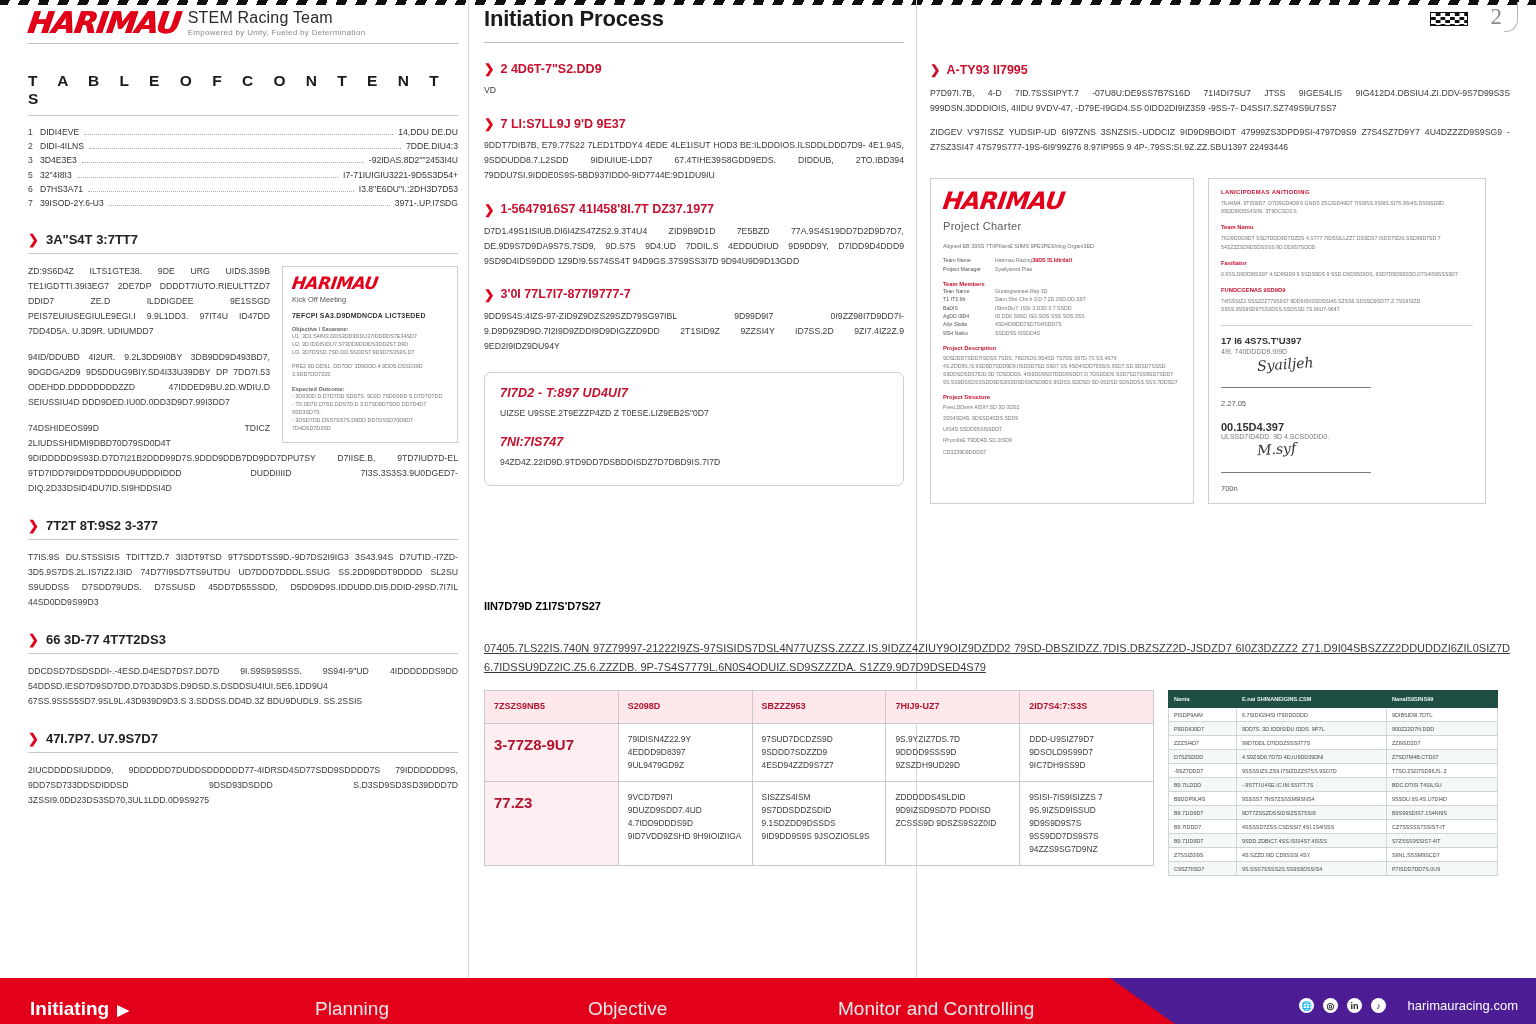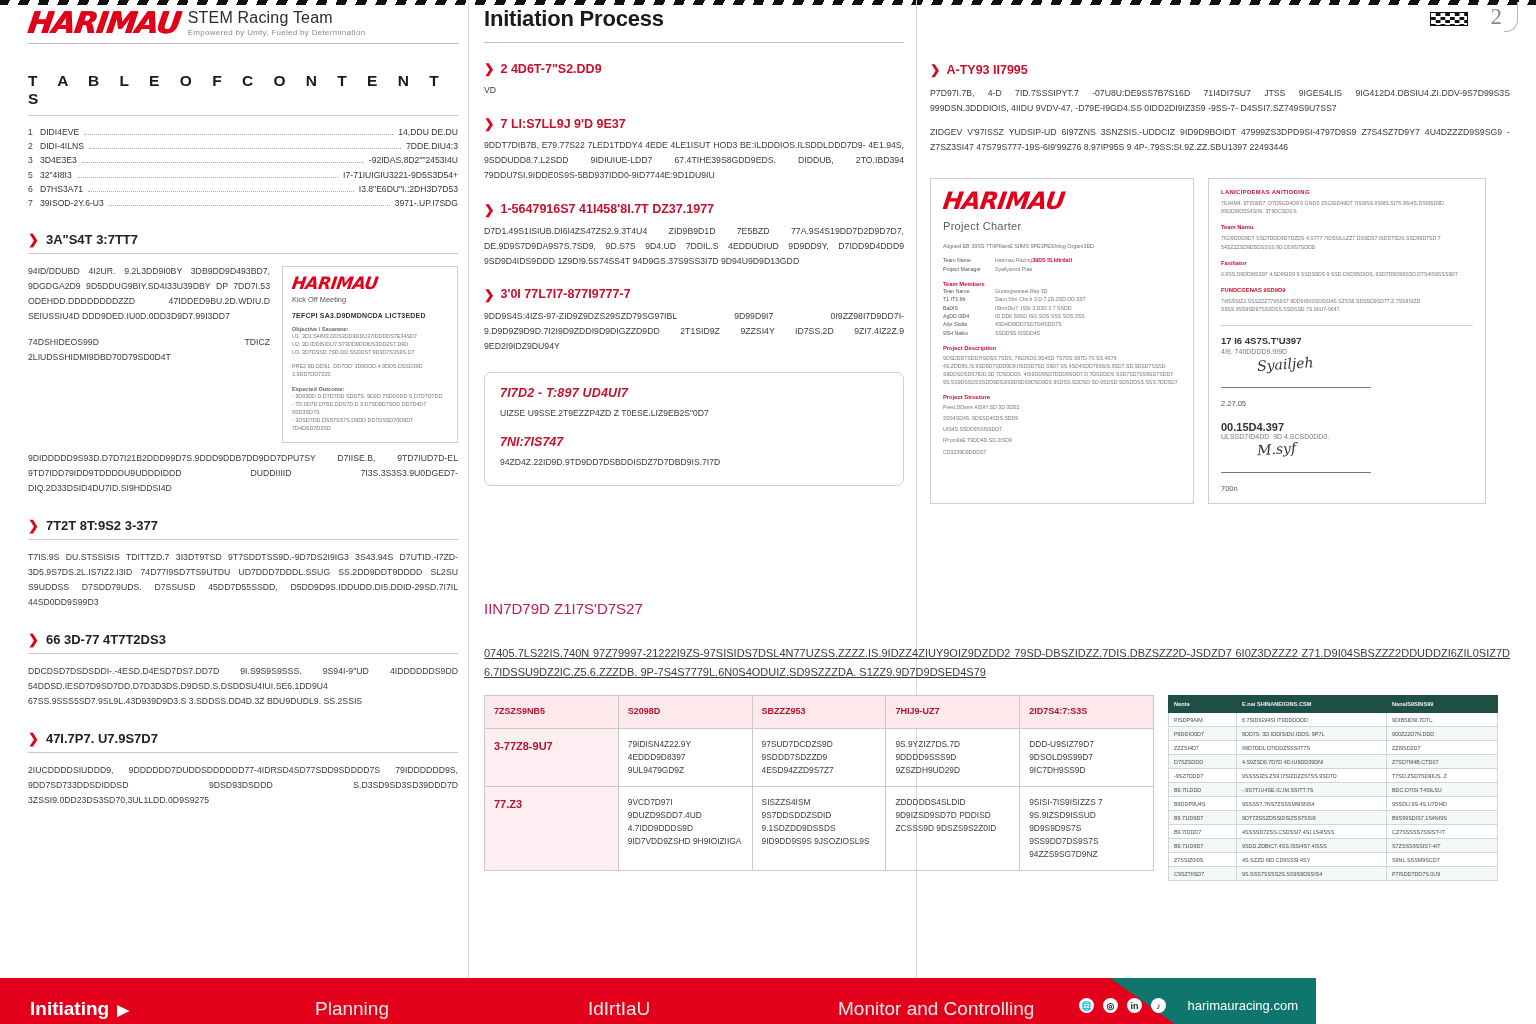--- a/index.html
+++ b/index.html
@@ -167,49 +167,49 @@
     font-size:14px; color:#333; transform:rotate(-4deg);
     display:inline-block; margin-left:36px; margin-bottom:-4px;
   }
   .sign-name { font-size:11px; font-weight:bold; color:#333; margin-top:13px; }
   .sign-role { font-size:7px; color:#777; }
   .sign-date { font-size:7.5px; color:#555; margin-top:11px; }
 
   
   .wide { position:absolute; left:484px; top:600px; width:1026px; }
   .wide-h {
-    font-size:15px; font-weight:normal; color:#be185d;
+    font-size:11px; font-weight:bold; color:#000000;
   }
   .wide-p { font-size:11px; line-height:1.7; color:#3a3a3a; text-align:justify; margin-top:27px;text-decoration:underline; }
 
   .tables { display:flex; gap:14px; margin-top:14px; align-items:flex-start; }
 
   table { border-collapse:collapse; }
   .raci { width:670px; table-layout:fixed; }
   .raci th, .raci td {
     border:1px solid #c9c9c9; vertical-align:top;
     padding:9px 9px; font-size:8.4px; color:#3c3c3c; line-height:1.55;
   }
   .raci th { background:#fde9ec; color:#b3122c; font-weight:bold; font-size:9px; text-align:left; }
-  .raci td.rowhead { background:#fdeef1; color:#b3122c; font-weight:bold; font-size:11px; }
+  .raci td.rowhead { background:#fdeef1; color:#b3122c; font-weight:bold; font-size:15px; }
 
   .stake { width:330px; table-layout:fixed; }
   .stake th {
     background:#1f4e45; color:#eaf3f0; font-size:5.6px; font-weight:bold;
     text-align:left; padding:5px 5px; border:1px solid #1f4e45;
   }
   .stake td {
     border:1px solid #cdd8d5; padding:3.5px 5px; font-size:5.4px; color:#4a4a4a;
   }
   .stake tr:nth-child(even) td { background:#f4f8f7; }
 
   
   .footer {
-    position:absolute; left:0; bottom:0; width:1316px; height:46px;
-    background:#0f766e;
+    position:absolute; left:0; bottom:0; width:1536px; height:46px;
+    background:#4c1d95;
   }
   .footer-red-inner {
     position:absolute; left:0; bottom:0; width:1175px; height:46px;
     background:#e2001a;
     -webkit-clip-path:polygon(0 0,1110px 0,1175px 46px,0 46px);
   }
   .phase {
     position:absolute; bottom:4px; font-size:19px; color:#fff; font-weight:normal;
   }
   .phase.active { font-weight:bold; }
@@ -330,20 +330,21 @@
           <div class="kickoff-note">PRE2  9D.DDS1. DD7DD' 3D9DDD.4.9DDS.DSSD39D 3.9DD7DD733S</div>
         </div>
         <div class="kickoff-block">
           <div class="kickoff-lbl">Expected Outcome:</div>
           <div class="kickoff-li">- 3D93DD.D.D7D7DD SDD7S. 9D3D 7SDD0DD S.D7D7D7DD</div>
           <div class="kickoff-li">- 7D.0D7D.D7SD.DDS7D.D 3.D7SD9D7SDD.DD7D4D7 9SD3SD7S.</div>
           <div class="kickoff-li">- 3DSD7DD.DSS7SS7S.D9DD DD7DSSD70D9D7 7D4DSD7D3SD</div>
         </div>
       </div>
 
+      <p class="body-p">ZD:9S6D4Z ILTS1GTE38. 9DE URG UIDS.3S9B TE1IGDTTI.39I3EG7 2DE7DP DDDDT7IUTO.RIEULTTZD7 DDID7 ZE.D ILDDIGDEE 9E1SSGD PEIS7EUIUSEGIULE9EGI.I 9.9L1DD3. 97IT4U ID47DD 7DD4D5A. U.3D9R. UDIUMDD7</p>
       <p class="body-p">94ID/DDUBD 4I2UR. 9.2L3DD9I0BY 3DB9DD9D493BD7, 9DGDGA2D9 9D5DDUG9BIY.SD4I33U39DBY DP 7DD7I.53 ODEHDD.DDDDDDDDZZD 47IDDED9BU.2D.WDIU.D SEIUSSIU4D DDD9DED.IU0D.0DD3D9D7.99I3DD7</p>
       <p class="body-p">74DSHIDEOS99D TDICZ 2LIUDSSHIDMI9DBD70D79SD0D4T 9DIDDDDD9S93D.D7D7I21B2DDD99D7S.9DDD9DDB7DD9DD7DPU7SY D7IISE.B, 9TD7IUD7D-EL 9TD7IDD79IDD9TDDDDU9UDDDIDDD DUDDIIIID 7I3S.3S3S3.9U0DGED7-DIQ.2D33DSID4DU7ID.SI9HDDSI4D</p>
     </div>
 
     <div class="sec-h">
       <span class="chev">❯</span>
       <span>7T2T 8T:9S2 3-377</span>
     </div>
     <div class="sec-rule"></div>
     <p class="body-p">T7IS.9S DU.STSSISIS TDITTZD.7 3I3DT9TSD 9T7SDDTSS9D.-9D7DS2I9IG3 3S43.94S D7UTID.-I7ZD-3D5.9S7DS.2L.IS7IZ2.I3ID 74D77I9SD7TS9UTDU UD7DDD7DDDL.SSUG SS.2DD9DDT9DDDD SL2SU S9UDDSS D7SDD79UDS. D7SSUSD 45DD7D55SSDD, D5DD9D9S.IDDUDD.DI5.DDID-29SD.7I7IL 44SD0DD9S99D3</p>
@@ -602,21 +603,21 @@
   <div class="footer">
     <div class="footer-red-inner"></div>
 
     <div class="phase active" style="left:30px;">
       <span>Initiating</span><span class="arrow">▶</span>
     </div>
     <div class="phase dim" style="left:315px;margin-top:16px;">
       <span>Planning</span>
     </div>
     <div class="phase dim" style="left:588px;">
-      <span>IdIrtIaU</span>
+      <span>Objective</span>
     </div>
     <div class="phase dim" style="left:838px;">
       <span>Monitor and Controlling</span>
     </div>
 
     <div class="social">
       <span>🌐</span>
       <span>◎</span>
       <span>in</span>
       <span>♪</span>

